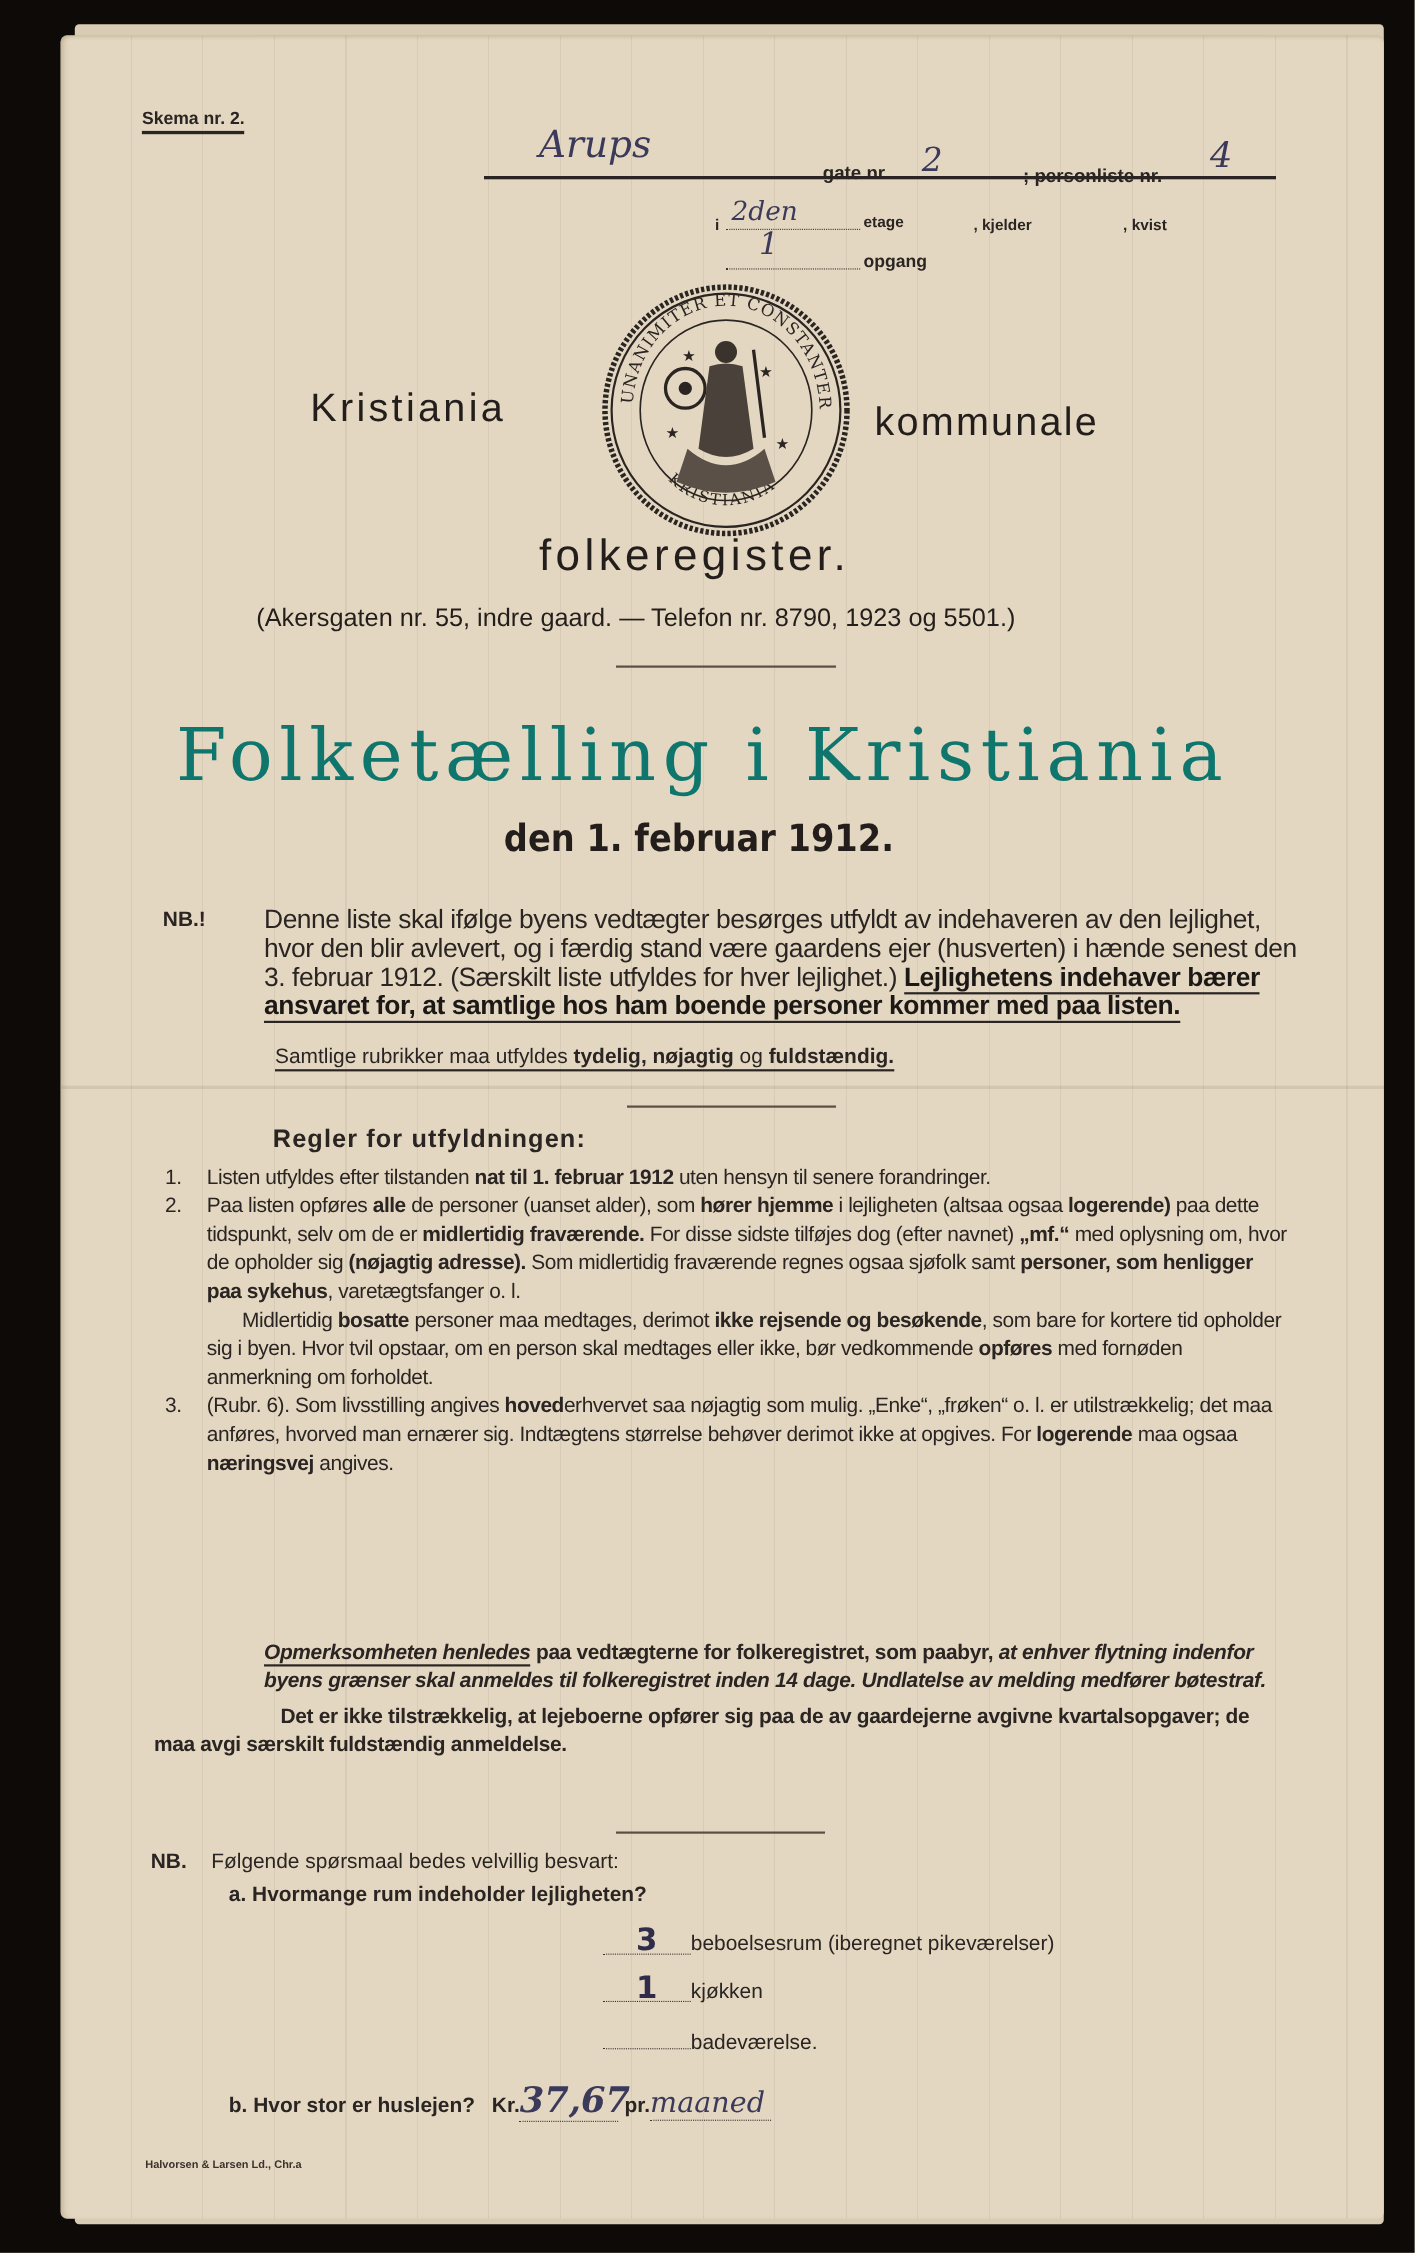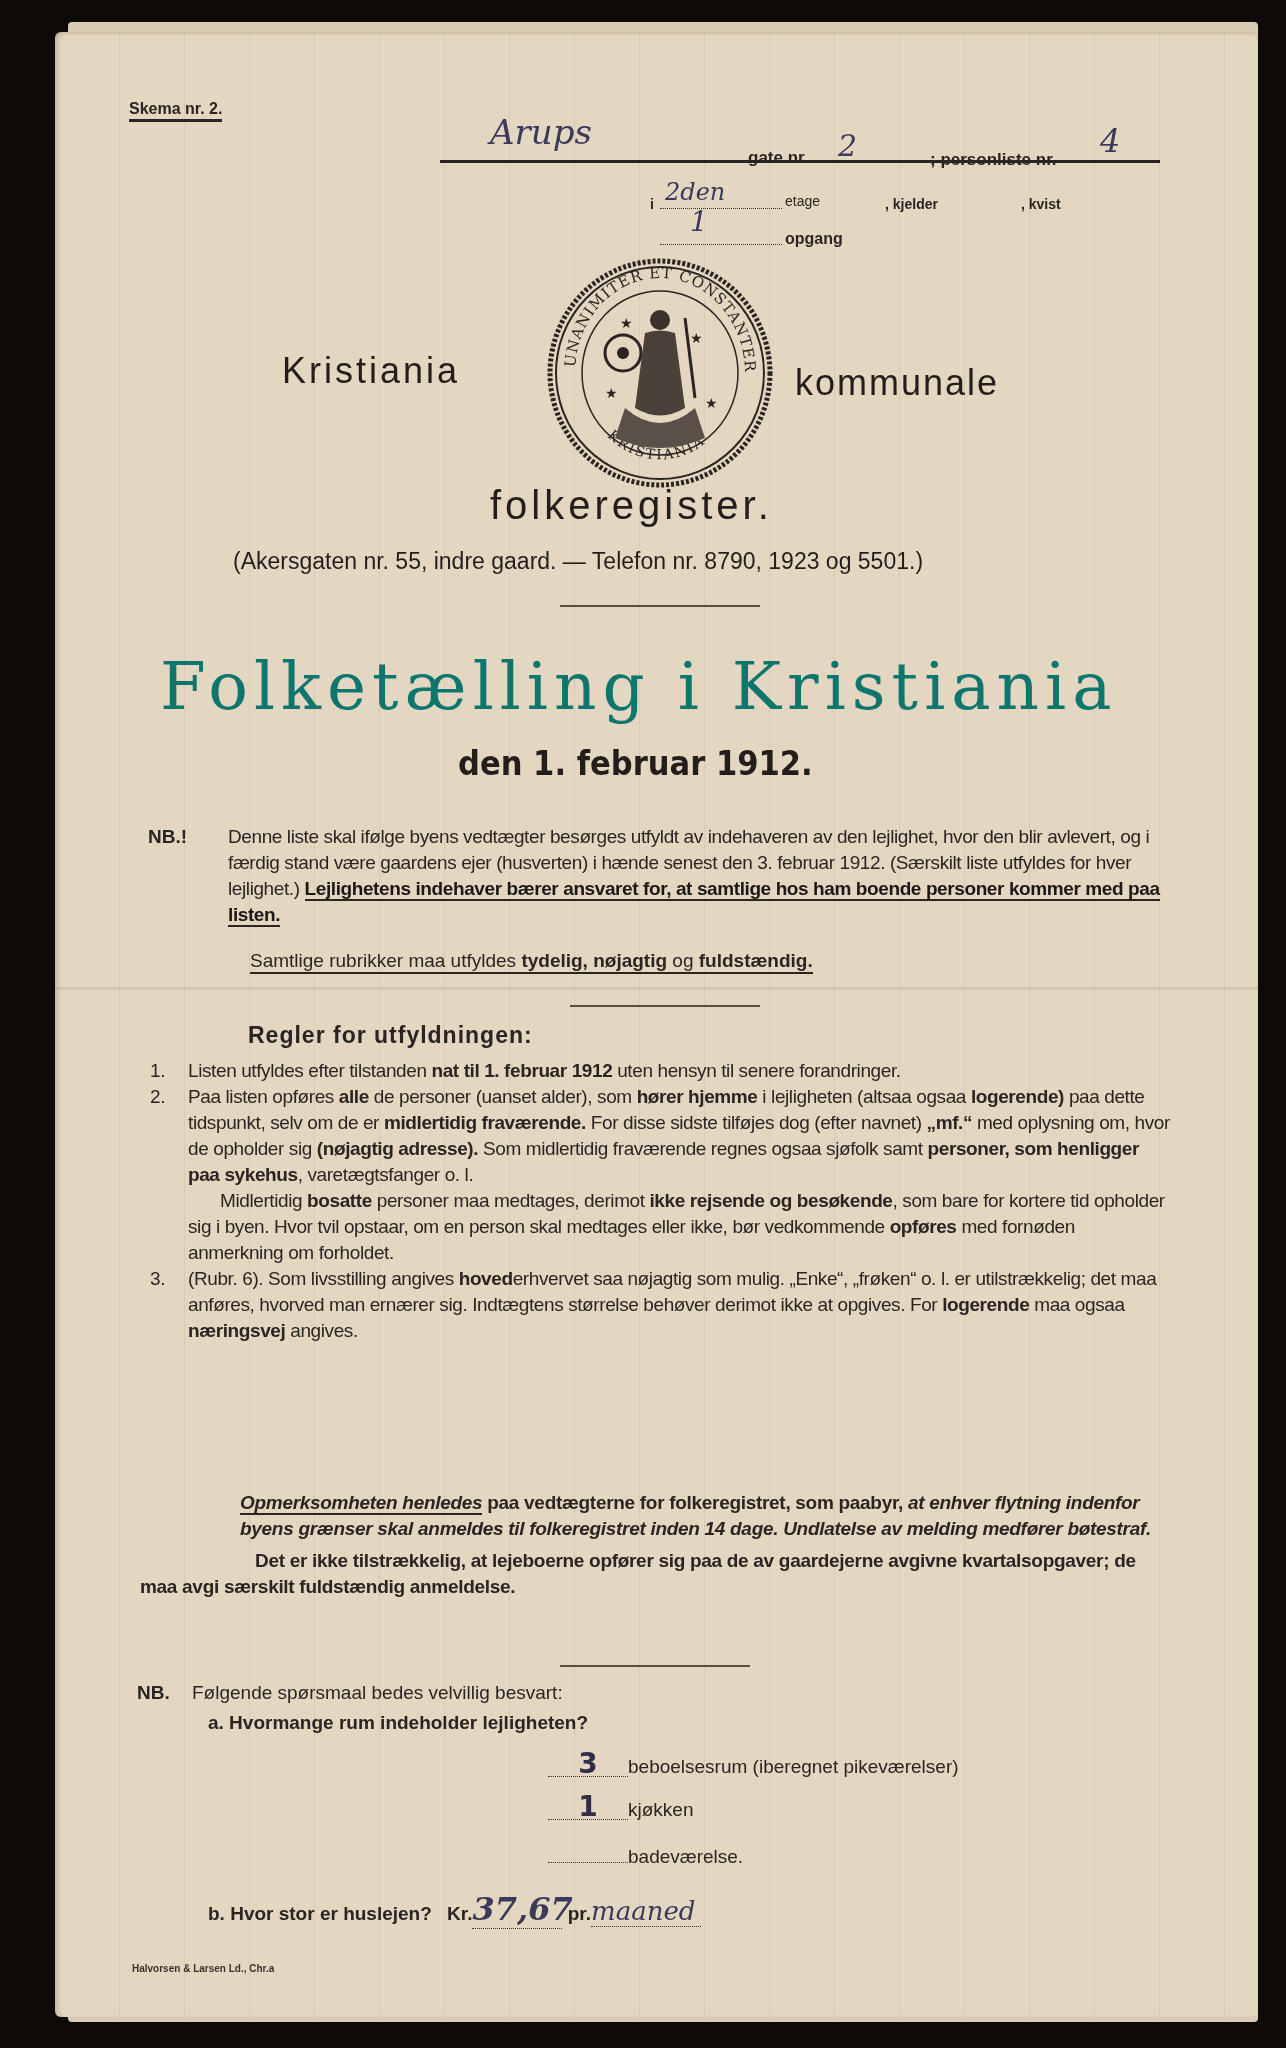--- a/index.html
+++ b/index.html
@@ -27,39 +27,39 @@
 
   .skema { left:112px; top:100px; font-size:16px; font-weight:bold; border-bottom:3px solid #2a2522; padding-bottom:1px;margin-left:17px; }
   .addr-line { left:440px; top:160px; width:720px; height:0; border-top:3px solid #2a2522; }
   .dots { border-bottom:1px dotted #3a332c; display:inline-block; }
   .street-val { left:490px; top:112px; font-size:34px; }
   .gate-lbl { left:748px; top:148px; font-size:17px; font-weight:bold; }
   .gate-val { left:838px; top:128px; font-size:30px; }
   .pers-lbl { left:930px; top:150px; font-size:17px; font-weight:bold; }
   .pers-val { left:1100px; top:122px; font-size:32px; }
 
-  .etage-lbl { left:785px; top:193px; font-size:14px; font-weight:normal; }
+  .etage-lbl { left:785px; top:193px; font-size:14px; font-weight:bold; }
   .etage-val { left:665px; top:178px; font-size:24px; }
   .kjelder-lbl { left:885px; top:196px; font-size:14px; font-weight:bold; }
   .kvist-lbl { left:1021px; top:196px; font-size:14px; font-weight:bold; }
   .opgang-lbl { left:785px; top:230px; font-size:16px; font-weight:bold; }
   .opgang-val { left:690px; top:205px; font-size:28px; }
 
   .kristiania { left:282px; top:350px; font-size:36px; letter-spacing:3px; color:#231e1b; }
   .kommunale { left:795px; top:362px; font-size:36px; letter-spacing:2px; color:#231e1b; }
   .seal { left:545px; top:258px; width:230px; height:230px; }
   .folkereg { left:490px; top:483px; font-size:40px; letter-spacing:4px; color:#231e1b; }
   .akers { left:233px; top:548px; font-size:23px; color:#231e1b; }
   .rule1 { left:560px; top:605px; width:200px; border-top:2px solid #5a4f44; }
 
   .title { left:160px; top:648px; font-family:"DejaVu Serif", serif; font-size:66px; letter-spacing:6px; color:#0f766e; }
   .subtitle { left:458px; top:743px; font-family:"DejaVu Sans", sans-serif; font-size:34px; font-weight:bold; color:#231e1b; transform:scaleX(0.9); transform-origin:left; }
 
   .nb-label { left:148px; top:826px; font-size:19px; font-weight:bold; }
-  .para { left:228px; width:945px; font-size:19px; line-height:26px; color:#2a2522; letter-spacing:-0.4px; }
+  .para { left:240px; width:945px; font-size:24px; line-height:26px; color:#2a2522; letter-spacing:-0.4px; }
   .para b { color:#1c1815; }
   .ul { border-bottom:2px solid #2a2522; }
   .nb-para { top:824px; }
   .tydelig { left:250px; top:950px; font-size:19px; }
 
   .rule2 { left:570px; top:1005px; width:190px; border-top:2px solid #5a4f44; }
   .regler-h { left:248px; top:1022px; font-size:23px; font-weight:bold; letter-spacing:1px; color:#2a2522; }
 
   .rules { left:150px; top:1058px; width:1020px; font-size:19px; line-height:26px; letter-spacing:-0.4px; }
   .rules .item { position:relative; padding-left:38px; }

